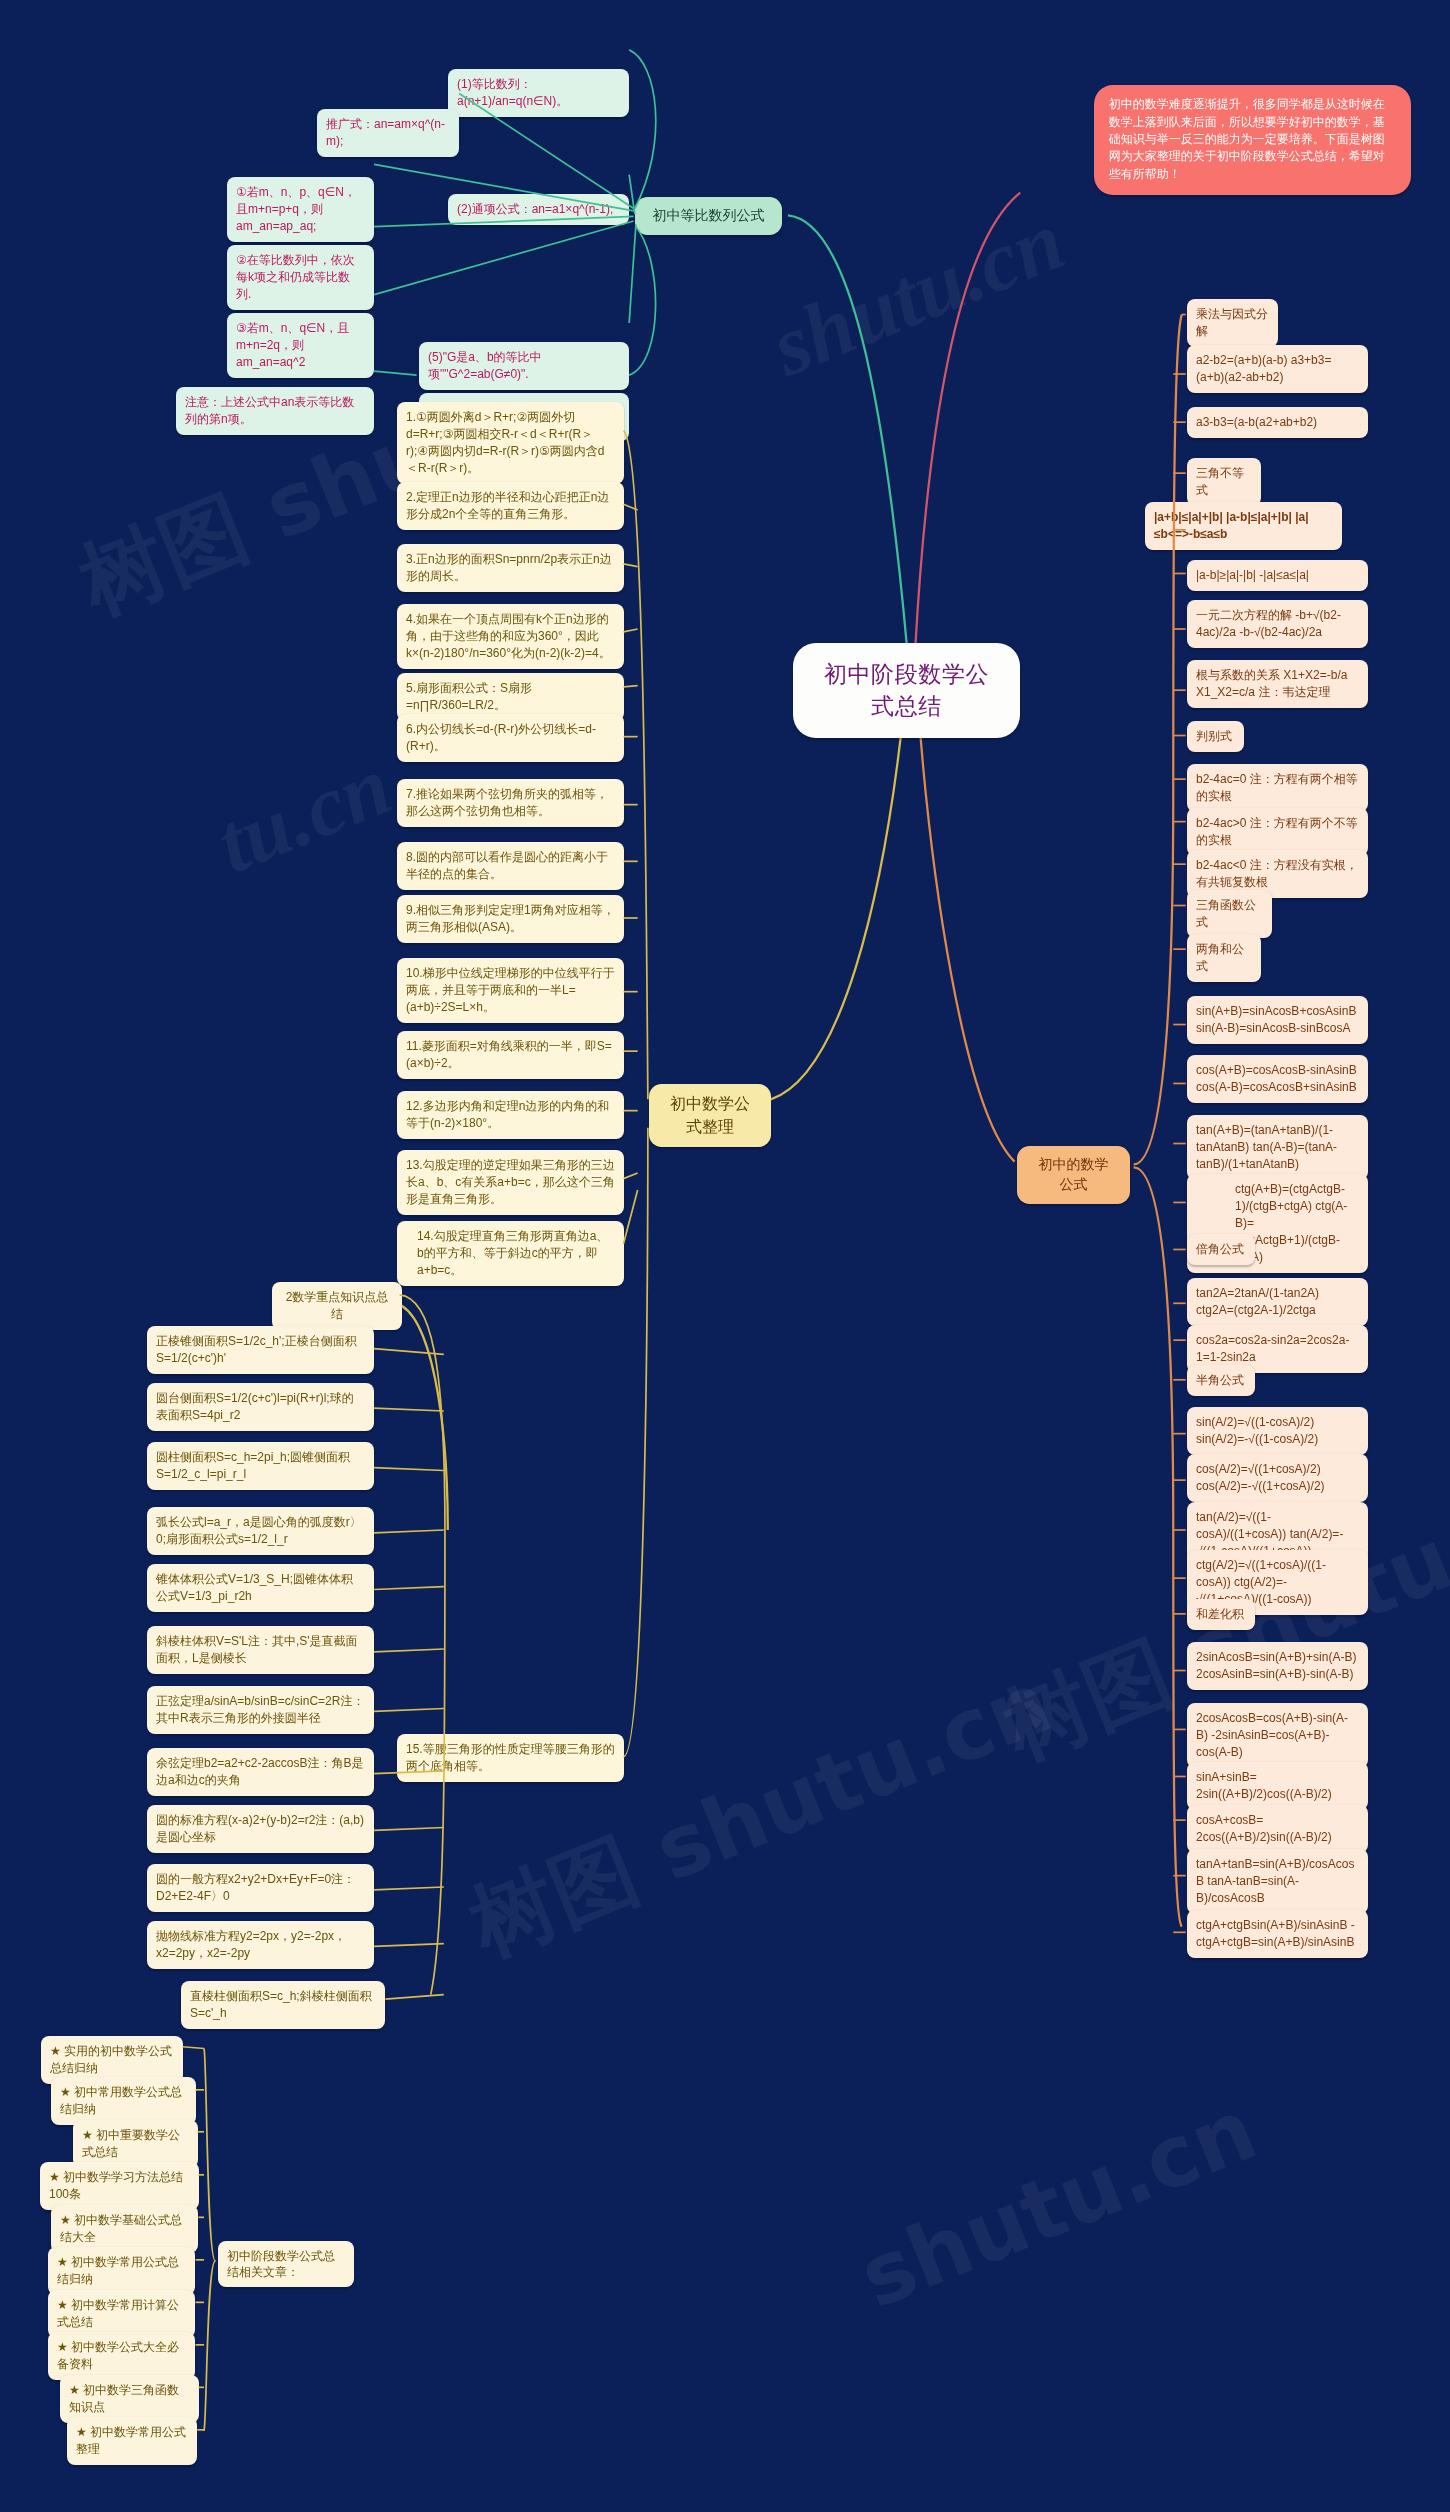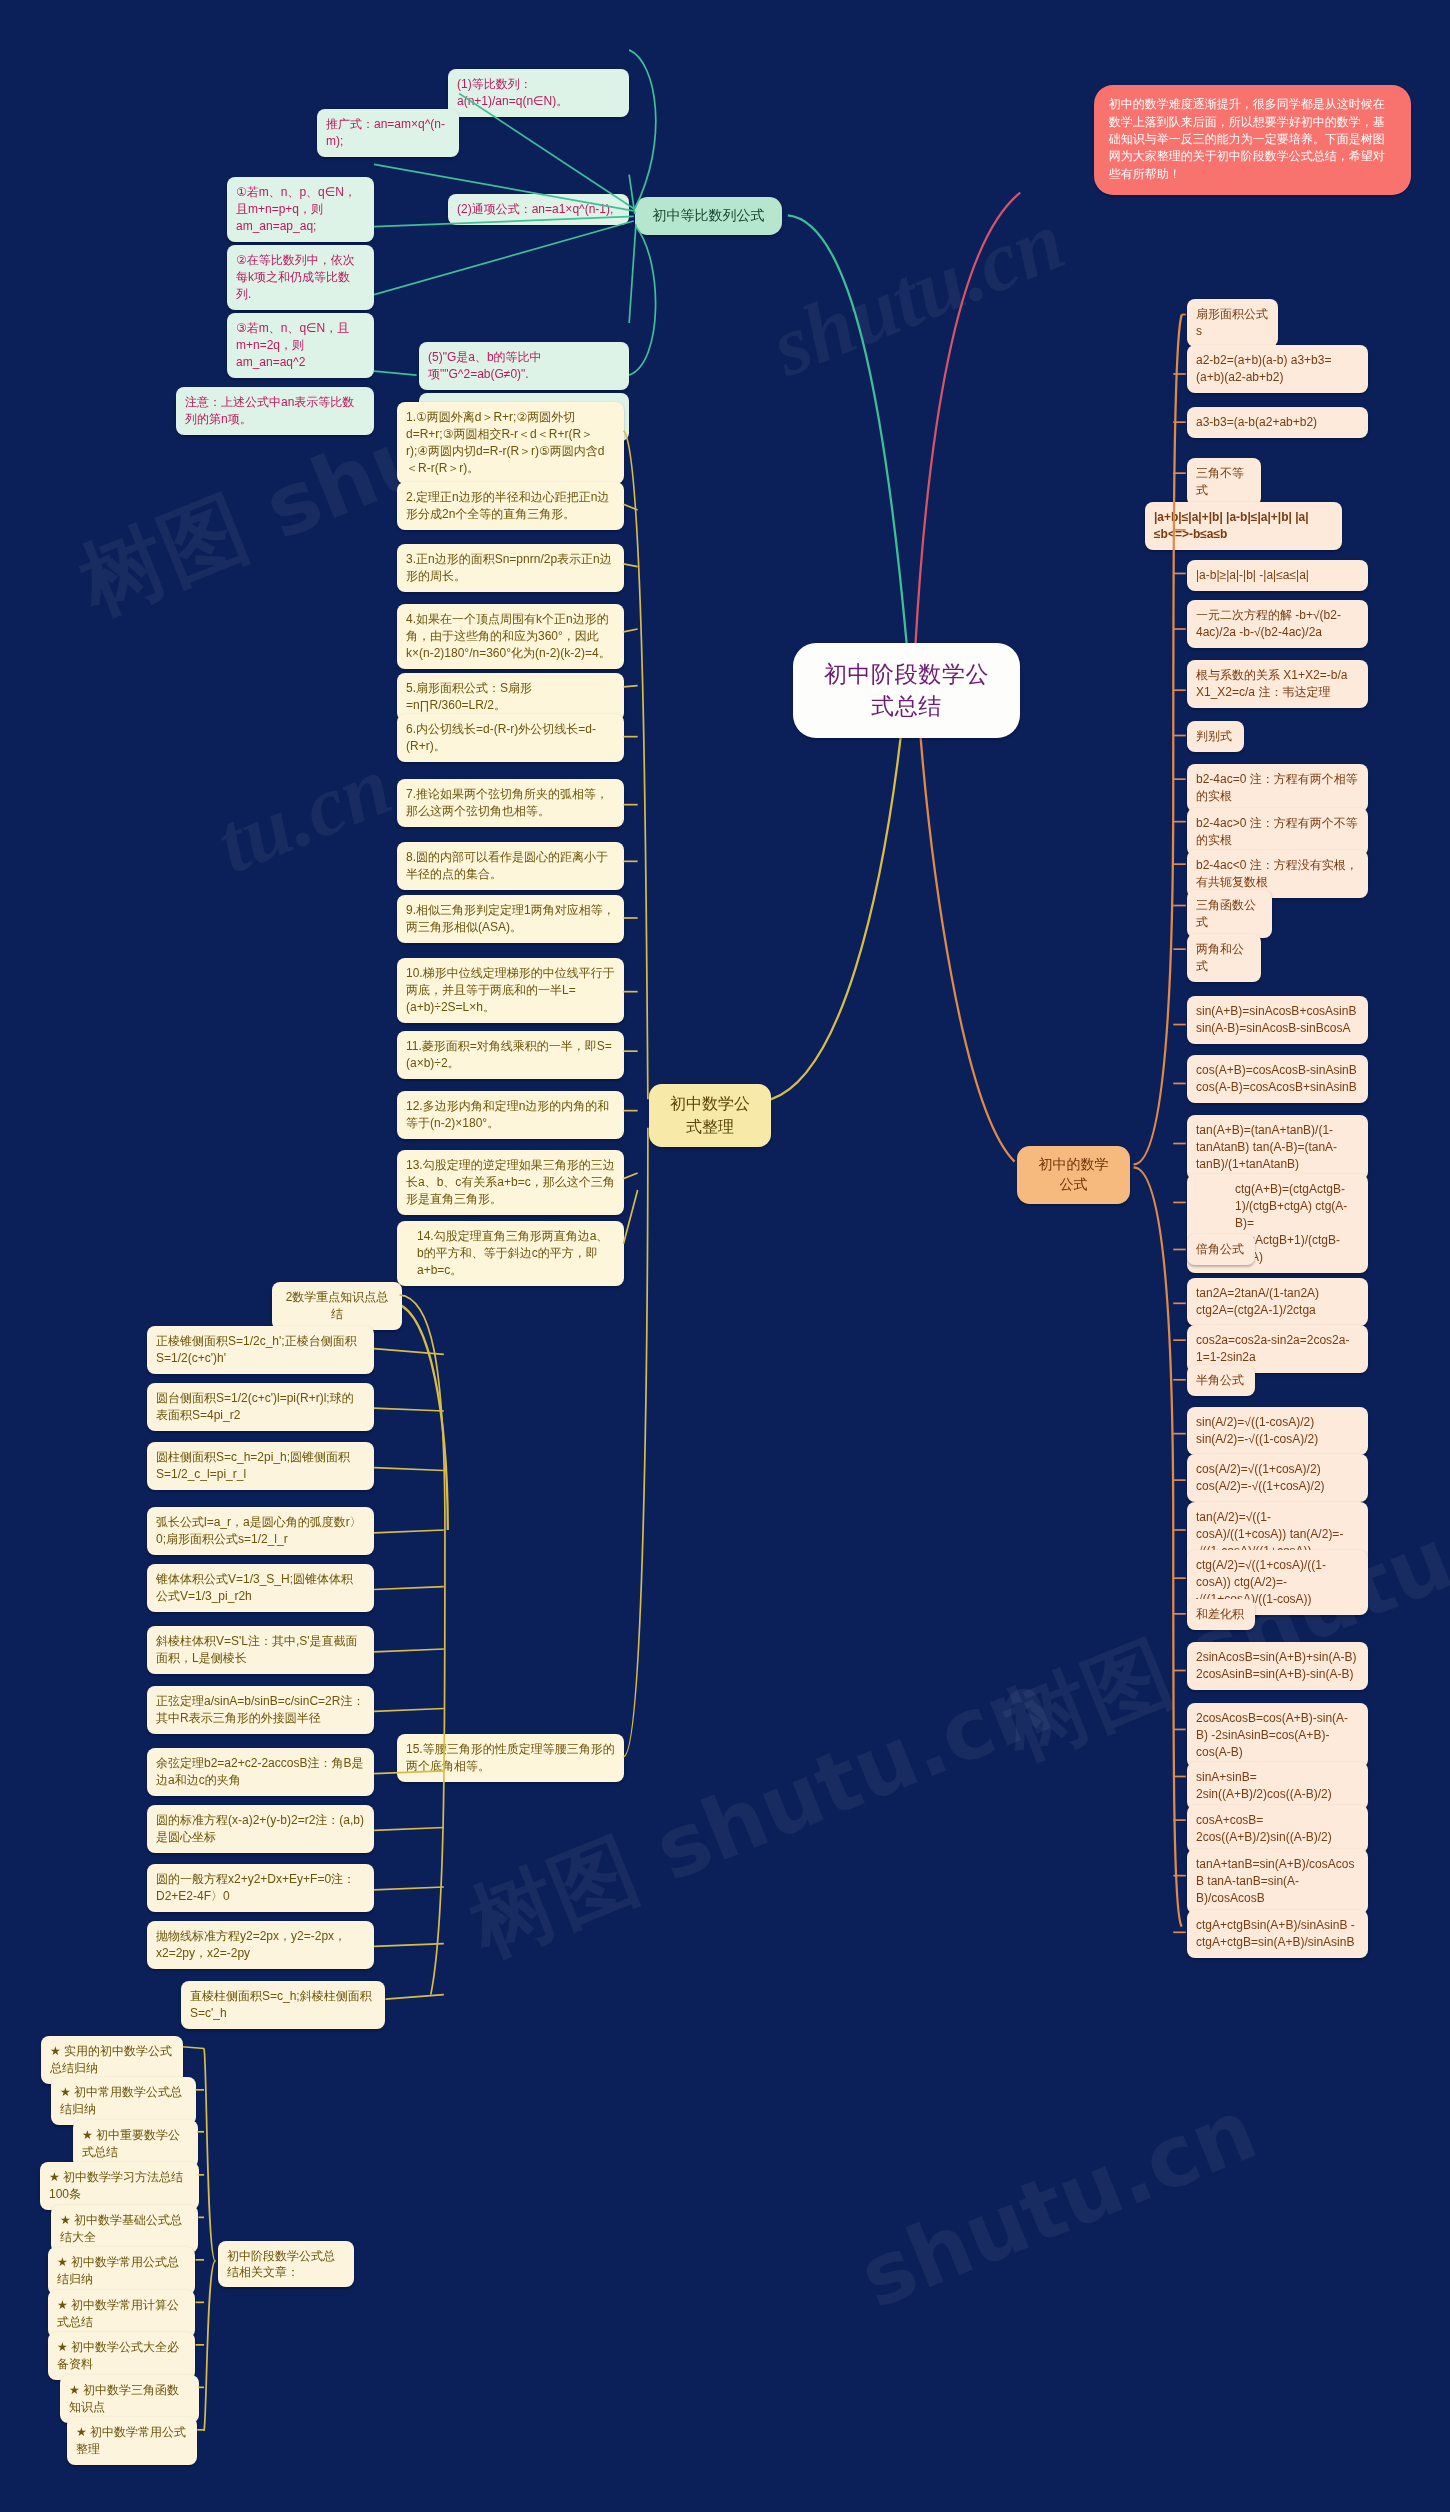--- a/index.html
+++ b/index.html
@@ -202,21 +202,21 @@
     <path d="M350,3913 L360,3913" stroke="#d8bc4a" stroke-width="3" fill="none"></path>
     <path d="M345,3988 L360,3988" stroke="#d8bc4a" stroke-width="3" fill="none"></path>
     <path d="M345,4063 L360,4063" stroke="#d8bc4a" stroke-width="3" fill="none"></path>
     <path d="M345,4138 L360,4138" stroke="#d8bc4a" stroke-width="3" fill="none"></path>
     <path d="M350,4213 L360,4213" stroke="#d8bc4a" stroke-width="3" fill="none"></path>
     <path d="M348,4288 L360,4288" stroke="#d8bc4a" stroke-width="3" fill="none"></path>
   </svg>
 
   <div class="node orange-hub" style="left:1017px;top:1146px;width:113px;text-align:center;">初中的数学公式</div>
 
-  <div class="node orange" style="left:1187px;top:299px;width:91px;">扇形面积公式s</div>
+  <div class="node orange" style="left:1187px;top:299px;width:91px;">乘法与因式分解</div>
   <div class="node orange" style="left:1187px;top:345px;width:181px;">a2-b2=(a+b)(a-b) a3+b3=(a+b)(a2-ab+b2)</div>
   <div class="node orange" style="left:1187px;top:407px;width:181px;">a3-b3=(a-b(a2+ab+b2)</div>
 
   <div class="node orange" style="left:1187px;top:458px;width:74px;">三角不等式</div>
   <div class="node orange" style="left:1145px;top:502px;width:197px;font-weight:bold;">|a+b|≤|a|+|b| |a-b|≤|a|+|b| |a|≤b&lt;=&gt;-b≤a≤b</div>
   <div class="node orange" style="left:1187px;top:560px;width:181px;">|a-b|≥|a|-|b| -|a|≤a≤|a|</div>
   <div class="node orange" style="left:1187px;top:600px;width:181px;">一元二次方程的解 -b+√(b2-4ac)/2a -b-√(b2-4ac)/2a</div>
   <div class="node orange" style="left:1187px;top:660px;width:181px;">根与系数的关系 X1+X2=-b/a X1_X2=c/a 注：韦达定理</div>
 
   <div class="node orange" style="left:1187px;top:721px;width:57px;">判别式</div>

